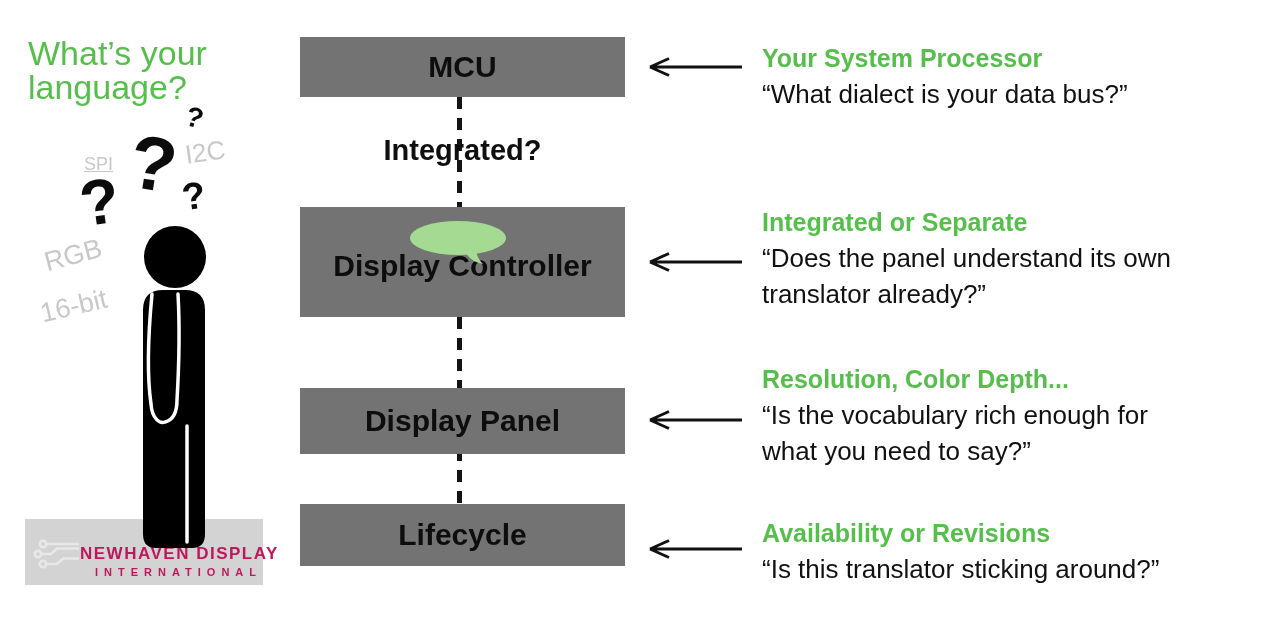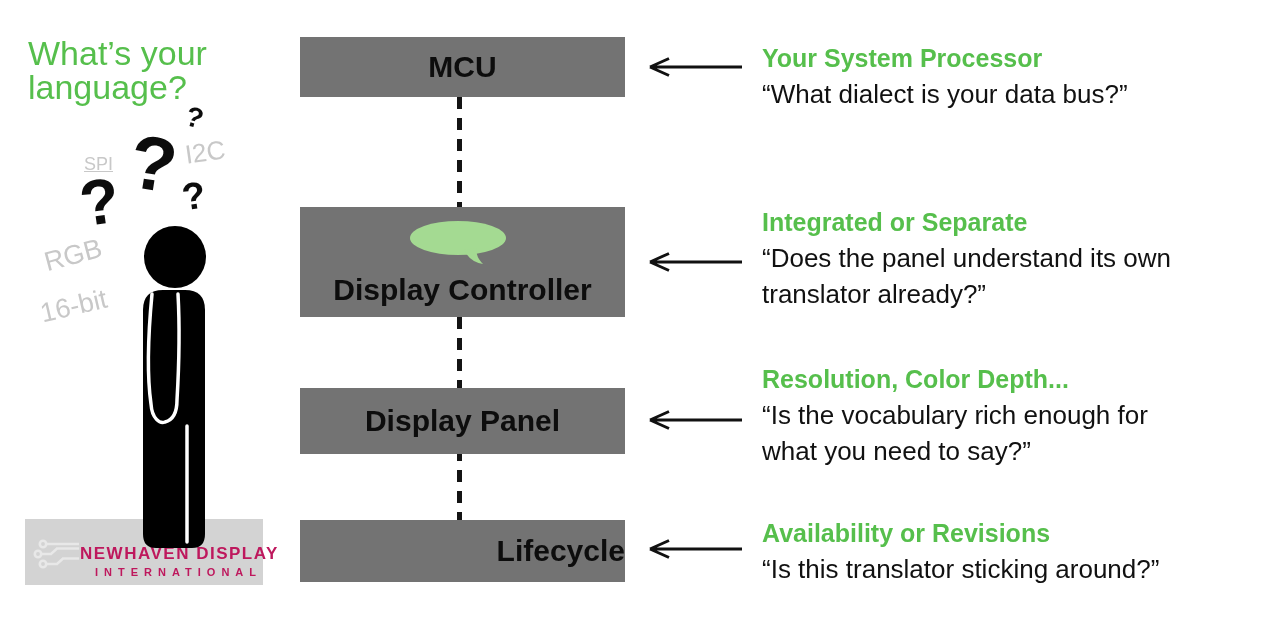--- a/index.html
+++ b/index.html
@@ -33,23 +33,23 @@
   .wm-line1{font-size:17px;font-weight:700;letter-spacing:1.5px;white-space:nowrap;}
   .wm-line2{font-size:11px;font-weight:700;letter-spacing:6px;margin-left:15px;margin-top:2px;white-space:nowrap;}
   
   .flow-box{
     position:absolute;left:300px;width:325px;background:#737373;
     display:flex;align-items:center;justify-content:center;
     font-size:30px;font-weight:700;color:#0d0d0d;z-index:2;
   }
   .box-mcu{top:37px;height:60px;}
   .box-controller{top:207px;height:110px;align-items:flex-end;padding-bottom:0;}
-  .box-controller .box-label{margin-bottom:10px;}
+  .box-controller .box-label{margin-bottom:34px;}
   .box-panel{top:388px;height:66px;}
-  .box-lifecycle{top:520px;height:62px;justify-content:flex-end;}
+  .box-lifecycle{top:504px;height:62px;}
   .bubble{position:absolute;left:108px;top:12px;}
   .connector{
     position:absolute;left:457px;width:5px;z-index:0;
     background:repeating-linear-gradient(to bottom,#141414 0px,#141414 12px,transparent 12px,transparent 21px);
   }
   .c1{top:97px;height:110px;}
   .c2{top:317px;height:71px;}
   .c3{top:449px;height:71px;}
   .connector-label{
     position:absolute;left:300px;top:134px;width:325px;text-align:center;
@@ -102,20 +102,21 @@
     <div class="wm-text">
       <div class="wm-line1">NEWHAVEN DISPLAY</div>
       <div class="wm-line2">INTERNATIONAL</div>
     </div>
   </div>
 
   <div class="connector c1"></div>
   <div class="connector c2"></div>
   <div class="connector c3"></div>
 
+  <div class="connector-label">Integrated?</div>
 
   <div class="flow-box box-mcu">
     <span class="box-label">MCU</span>
   </div>
 
   <div class="flow-box box-controller">
     <svg class="bubble" width="100" height="48" viewBox="0 0 100 48">
       <ellipse cx="50" cy="19" rx="48" ry="17" fill="#a4da92"></ellipse>
       <path d="M56,31 Q62,43 75,45 Q67,37 69,29 Z" fill="#a4da92"></path>
     </svg>

